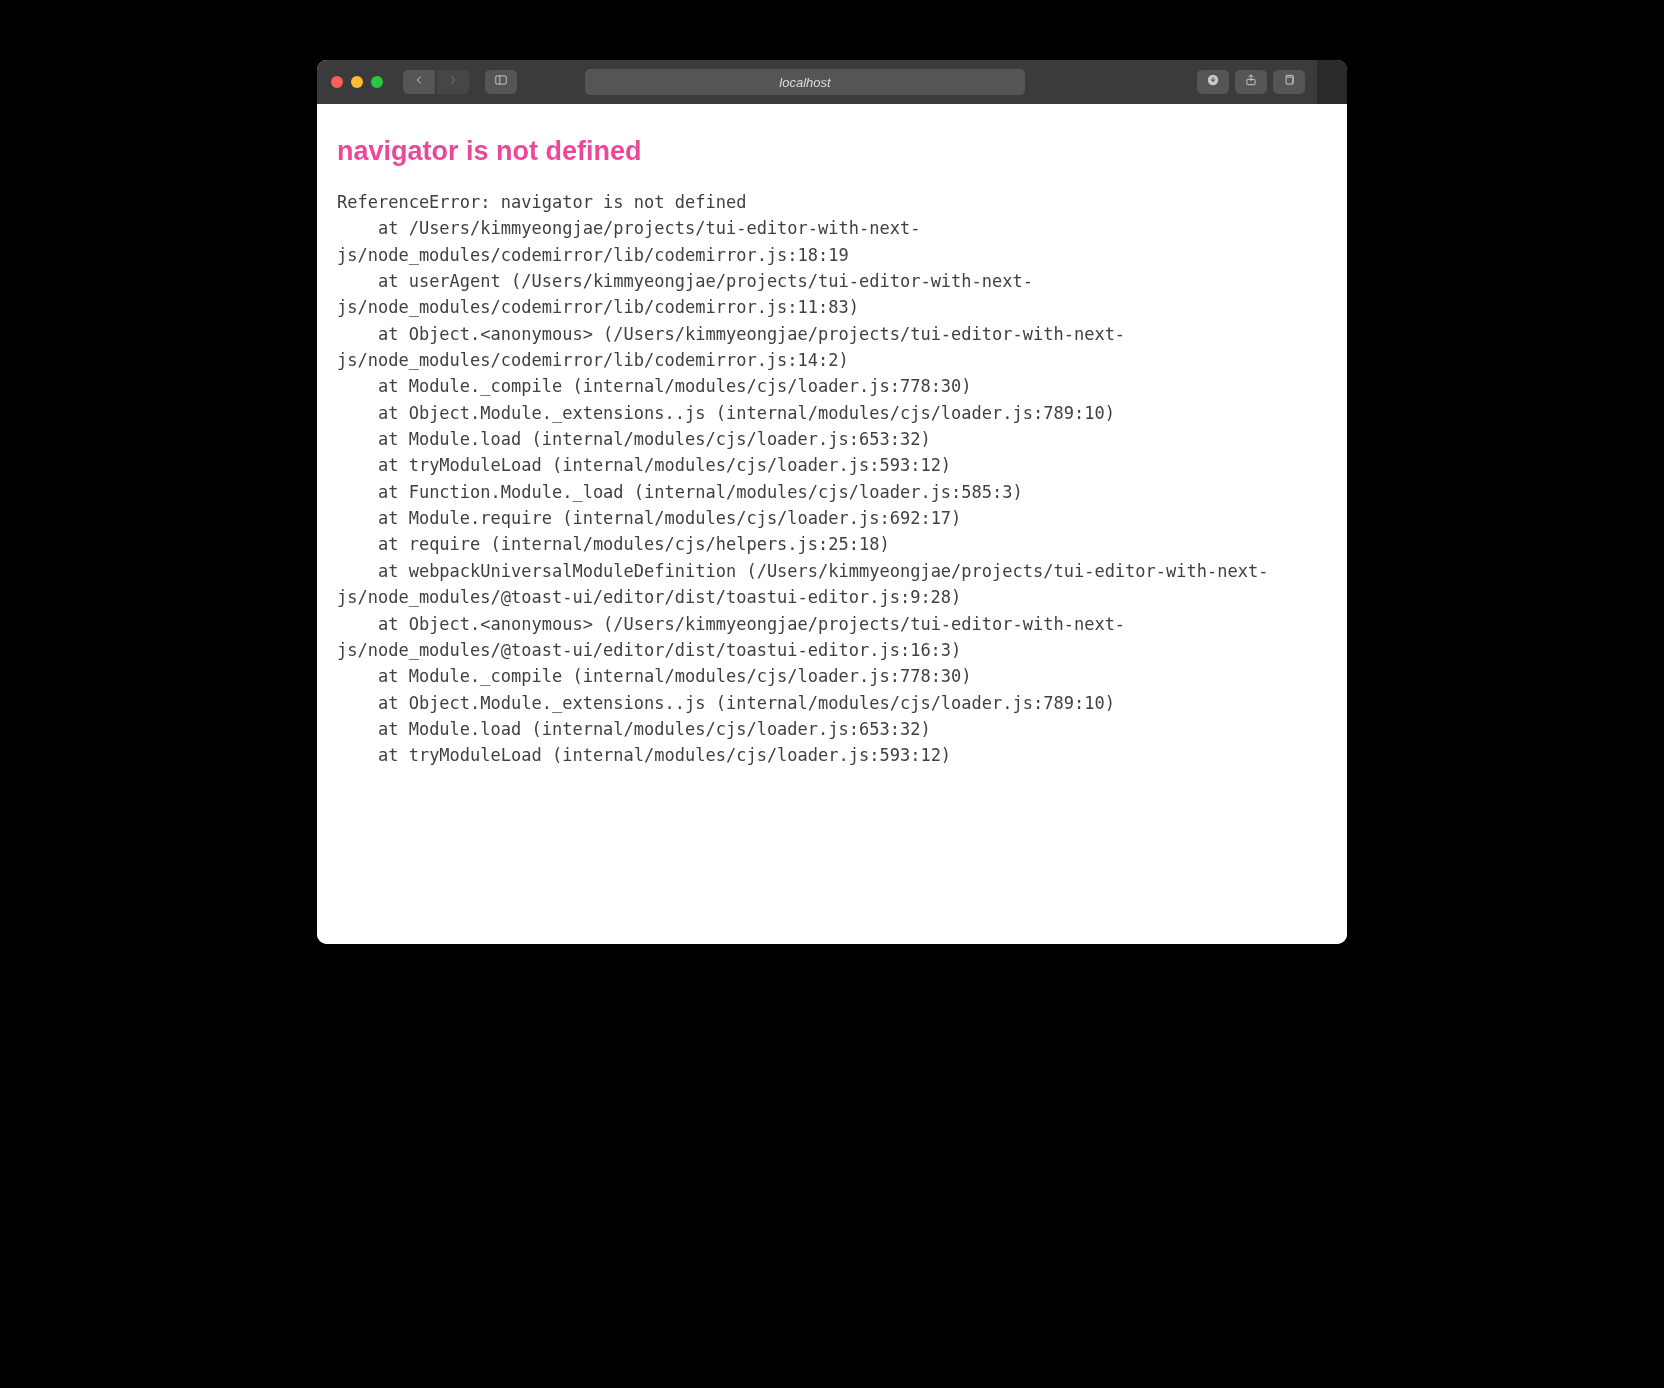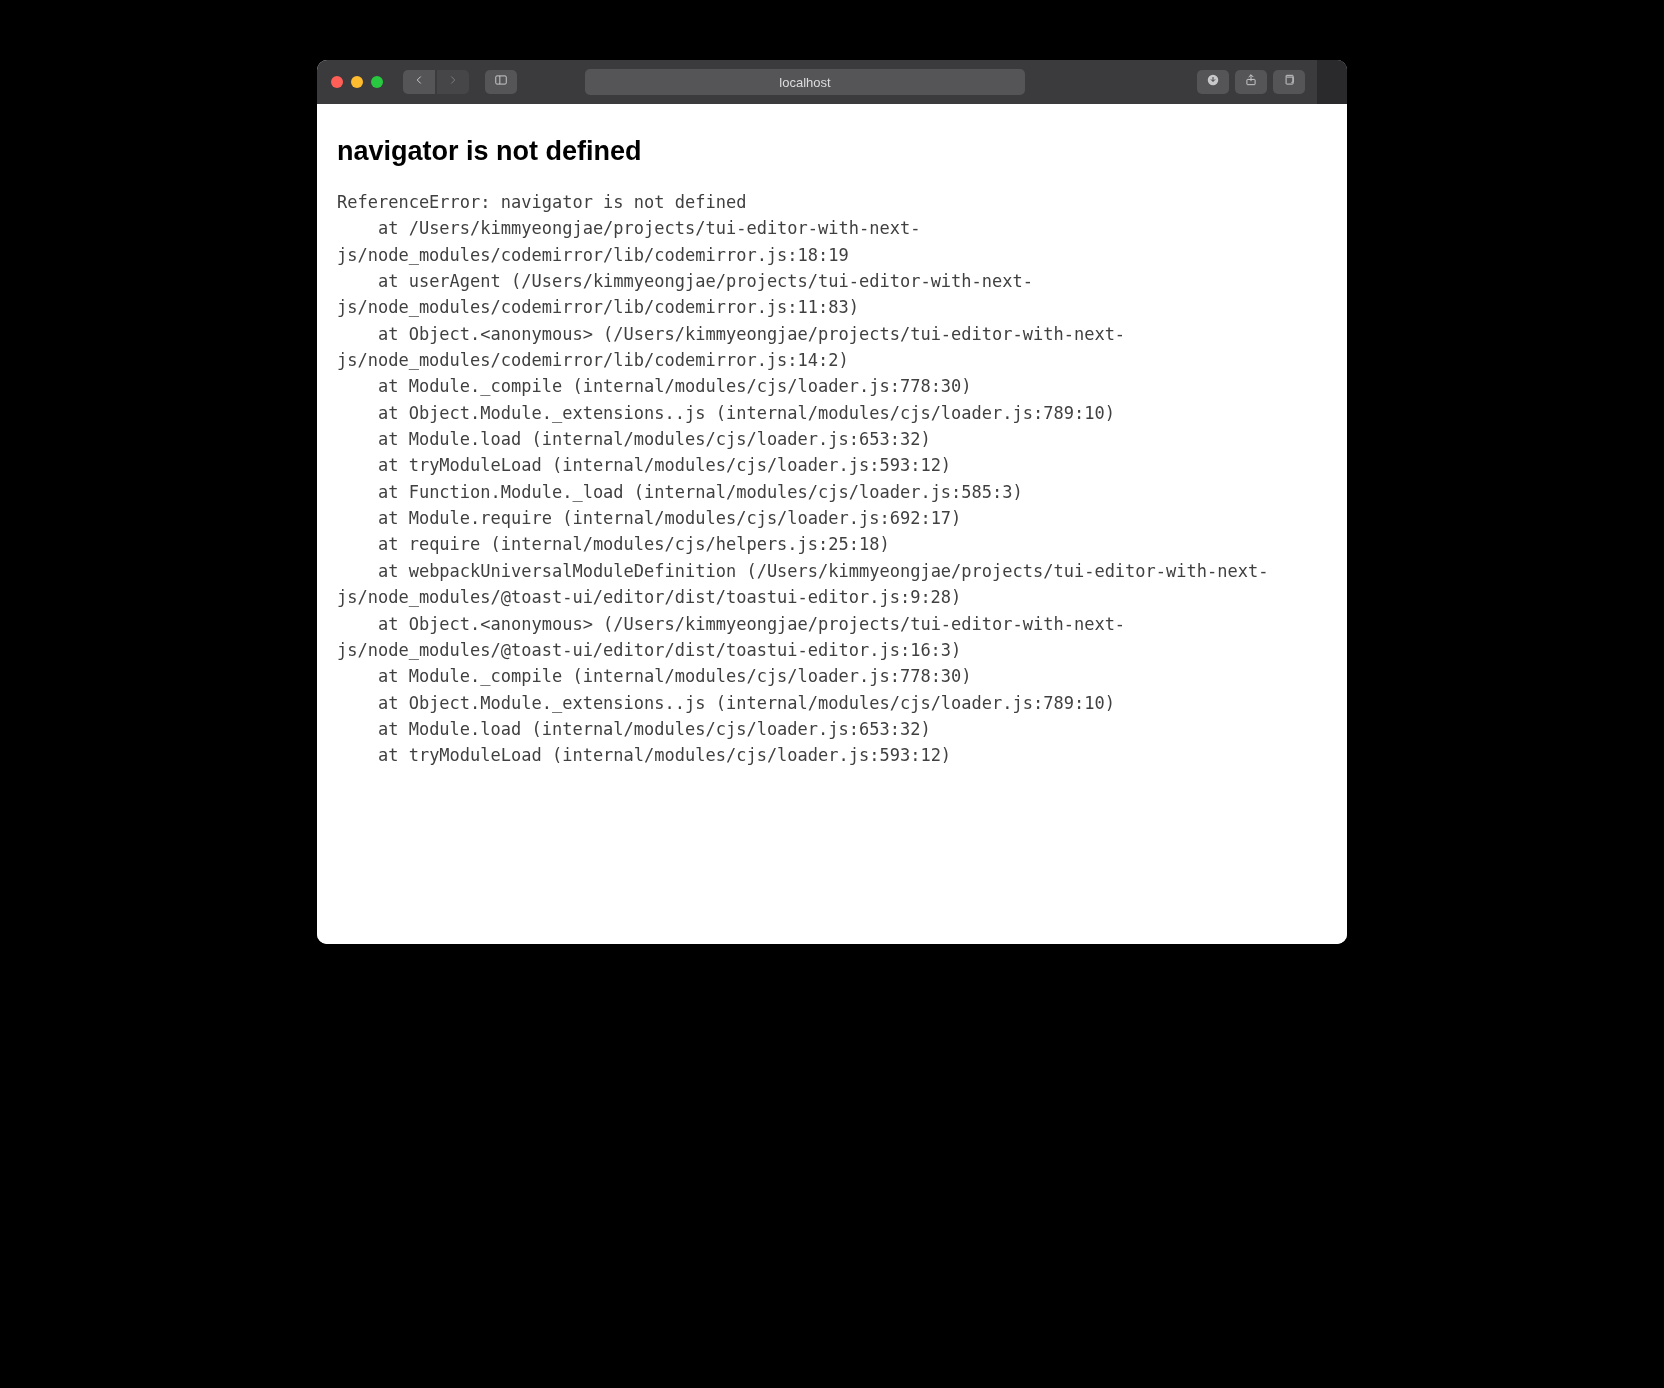--- a/index.html
+++ b/index.html
@@ -21,20 +21,21 @@
       background: #fff;
     }
     .titlebar {
       height: 44px;
       background: #3b3b3d;
       display: flex;
       align-items: center;
       padding: 0 14px;
       gap: 8px;
       position: relative;
+      font-style: italic;
     }
     .traffic-lights { display: flex; gap: 8px; margin-right: 12px; }
     .traffic-light { width: 12px; height: 12px; border-radius: 50%; }
     .tl-close { background: #ff5f57; }
     .tl-min { background: #febc2e; }
     .tl-max { background: #28c840; }
     .nav-group { display: flex; gap: 2px; margin-right: 8px; }
     .tb-button {
       background: #555558;
       border-radius: 5px;
@@ -72,21 +73,21 @@
       margin: 0 -14px 0 6px;
     }
     .content {
       background: #fff;
       padding: 32px 20px 80px 20px;
       min-height: 840px;
     }
     .err-title {
       font-size: 27px;
       font-weight: 600;
-      color: #000000;
+      color: #ec4899;
       margin-bottom: 22px;
     }
     .stack {
       font-family: "SFMono-Regular", Menlo, Monaco, Consolas, monospace;
       font-size: 17px;
       line-height: 1.55;
       color: #404040;
       white-space: pre-wrap;
       word-break: break-word;
     }

